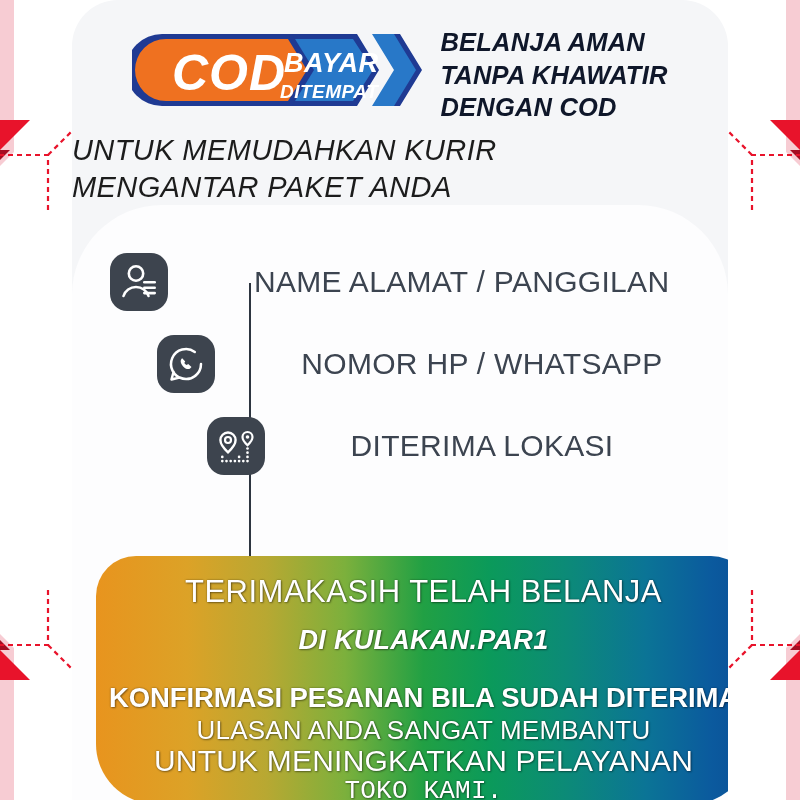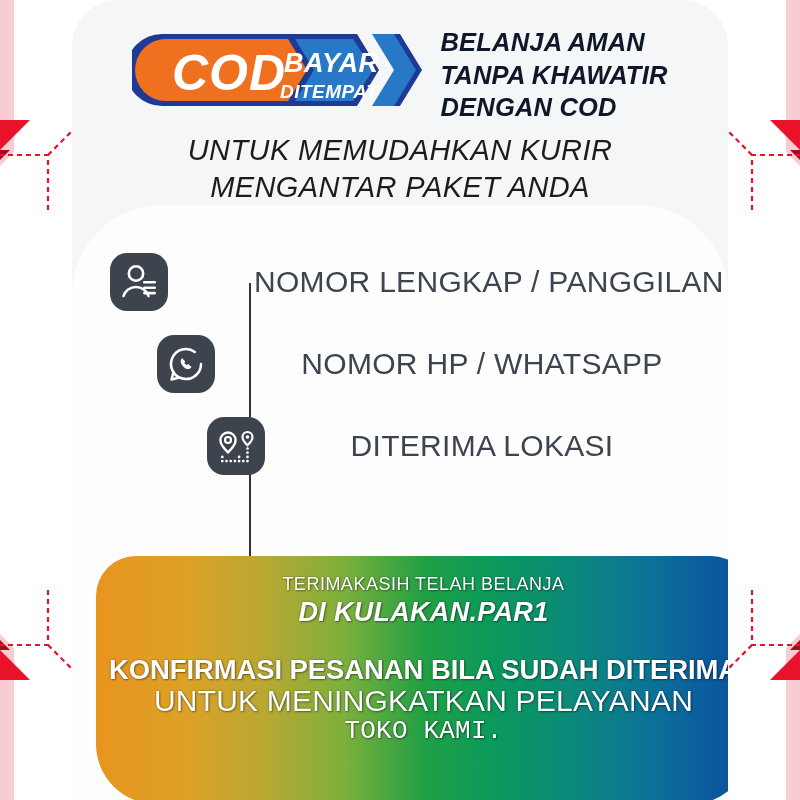--- a/index.html
+++ b/index.html
@@ -38,21 +38,21 @@
     font-style:italic;font-weight:bold;
     font-size:25.5px;line-height:1.28;
     color:#0f172a;
     letter-spacing:.2px;
     white-space:pre-line;
   }
 
   
   .subtitle{
     position:absolute;top:132px;left:0;width:656px;
-    text-align:center;
+    text-align:left;
     font-style:italic;font-weight:300;
     font-size:29px;line-height:1.28;
     color:#1c1c1c;
     letter-spacing:.4px;
     white-space:pre-line;
   }
 
   
   .panel{
     position:absolute;left:72px;top:205px;width:656px;height:595px;
@@ -100,22 +100,22 @@
        #0b7496 84%,
        #0b5a9e 94%,
        #0a4f96 100%);
     text-align:center;
     color:#ffffff;
     overflow:hidden;
   }
   .b-line{
     text-shadow:0 0 2px rgba(0,0,0,.45), 1px 1px 2px rgba(0,0,0,.35);
   }
-  .b1{margin-top:18px;font-size:18px;font-weight:400;letter-spacing:.5px;}
-  .b2{margin-top:2px;font-size:27px;font-weight:bold;font-style:italic;letter-spacing:.3px;}
+  .b1{margin-top:18px;font-size:31px;font-weight:400;letter-spacing:.5px;}
+  .b2{margin-top:15px;font-size:27px;font-weight:bold;font-style:italic;letter-spacing:.3px;}
   .b3{margin-top:26px;font-size:27.5px;font-weight:bold;letter-spacing:-.1px;}
   .b4{margin-top:1px;font-size:26px;font-weight:400;letter-spacing:.2px;}
   .b5{margin-top:-2px;font-size:30px;font-weight:400;letter-spacing:.2px;}
   .b6{margin-top:-2px;font-size:26px;font-weight:400;letter-spacing:.2px;font-family:Liberation Mono, monospace;}
 </style>
 </head>
 <body>
 
 <div class="corner c-tl">
   <svg viewBox="0 0 210 210" width="210" height="210" aria-hidden="true">
@@ -227,21 +227,21 @@
       <span class="ico">
         <svg viewBox="0 0 58 58" aria-hidden="true">
           <rect x="0" y="0" width="58" height="58" rx="17" fill="#3d444e"></rect>
           <circle cx="26" cy="20.5" r="7.2" fill="none" stroke="#ffffff" stroke-width="2.6"></circle>
           <path d="M 13.5,43 a 13,12.5 0 0 1 25,0" fill="none" stroke="#ffffff" stroke-width="2.6" stroke-linecap="round"></path>
           <rect x="33" y="28" width="13" height="2.6" rx="1.3" fill="#ffffff"></rect>
           <rect x="33" y="33.4" width="13" height="2.6" rx="1.3" fill="#ffffff"></rect>
           <rect x="33" y="38.8" width="13" height="2.6" rx="1.3" fill="#ffffff"></rect>
         </svg>
       </span>
-      <span class="row-label">NOMOR LENGKAP / PANGGILAN</span>
+      <span class="row-label">NAME ALAMAT / PANGGILAN</span>
     </div>
 
     <div class="row">
       <span class="ico">
         <svg viewBox="0 0 58 58" aria-hidden="true">
           <rect x="0" y="0" width="58" height="58" rx="17" fill="#3d444e"></rect>
           <path d="M 44,29 a 15,15 0 1 1 -6.2,-12.1 M 44,29 a 15,15 0 0 1 -21.5,13.5 L 14.5,44.5 L 16.6,36.7" fill="none" stroke="#ffffff" stroke-width="2.5" stroke-linecap="round" stroke-linejoin="round"></path>
           <path d="M 24.6,23.8 c -1.6,1.5 -1.2,4.6 1.3,7.4 c 2.5,2.8 5.6,3.6 7.2,2.2 l 1.4,-1.3 l -3.3,-3 l -1.5,1 c -0.9,-0.4 -1.8,-1.2 -2.4,-2 l 0.9,-1.6 l -3,-3.3 z" fill="#ffffff"></path>
         </svg>
       </span>
@@ -274,16 +274,17 @@
       </span>
       <span class="row-label">DITERIMA LOKASI</span>
     </div>
 
   </div>
 
   <div class="banner">
     <div class="b-line b1">TERIMAKASIH TELAH BELANJA</div>
     <div class="b-line b2">DI KULAKAN.PAR1</div>
     <div class="b-line b3">KONFIRMASI PESANAN BILA SUDAH DITERIMA</div>
+    <div class="b-line b4">ULASAN ANDA SANGAT MEMBANTU</div>
     <div class="b-line b5">UNTUK MENINGKATKAN PELAYANAN</div>
     <div class="b-line b6">TOKO KAMI.</div>
   </div>
 </div>
 
 </body></html>

